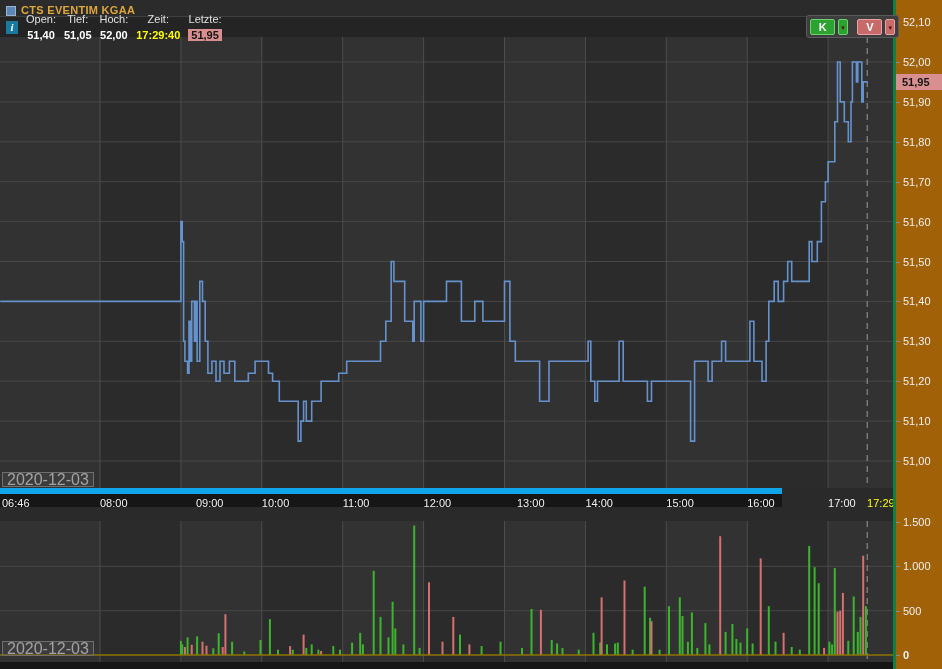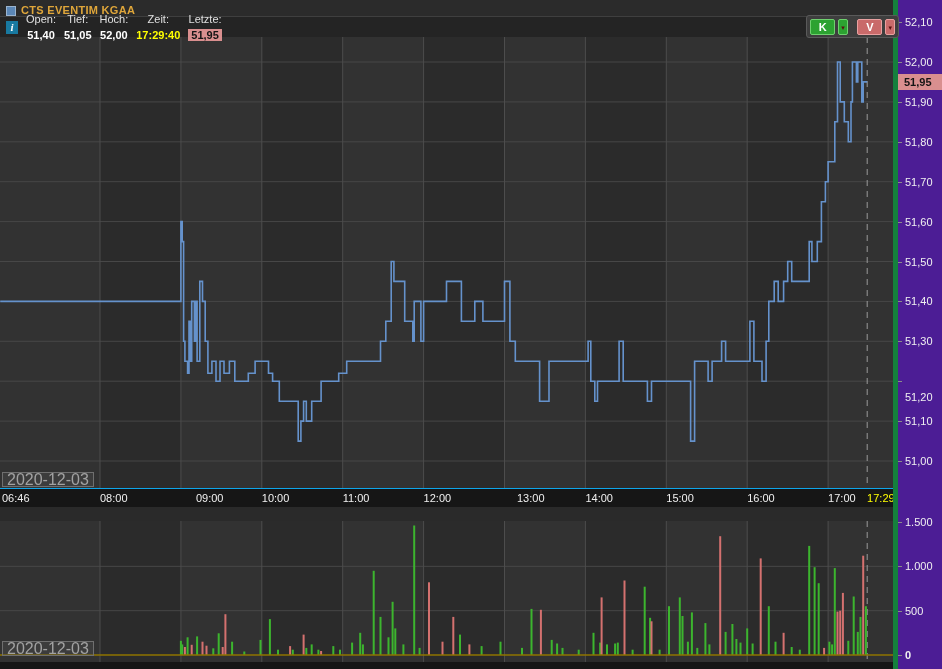--- a/index.html
+++ b/index.html
@@ -26,41 +26,41 @@
     font-family:"Liberation Serif", serif; font-style:italic; font-weight:bold;
     font-size:11px; text-align:center; line-height:13px;
   }
   .info-item{ display:flex; align-items:center; gap:4px; margin-right:8px; white-space:nowrap;flex-direction:column; }
   .info-item .lbl{ color:#e0e0e0; }
   .info-item .val{ color:#ffffff; font-weight:bold; }
   .info-item .val.yellow{ color:#ffff00; }
   .info-item .val.pink{ background:#d98f8f; color:#141414; padding:0 3px; }
   .chart-plot{ position:absolute; left:0; top:37px; width:893px; height:451px; }
   .xaxis-strip{
-    position:absolute; left:0; top:488px; width:893px; height:19px;
-    background:#161616; border-top:1px solid #0ea5e9;text-align:center;
+    position:absolute; left:0; top:488px; width:782px; height:19px;
+    background:#161616; border-top:6px solid #0ea5e9;text-align:center;
   }
   .x-label{ position:absolute; top:3px; font-size:11px; color:#f0f0f0; white-space:nowrap; }
   .x-label.time-now{ color:#ffff00; width:40px; overflow:hidden; }
   .vol-header{
     position:absolute; left:0; top:507px; width:893px; height:14px;
     background:#2f2f2f; border-top:1px solid #454545;
     display:flex; align-items:center; gap:5px; padding-left:2px; font-size:11px;
   }
   .vol-legend-label{ color:#e0b020; }
   .trend-legend-label{ color:#d8d8d8; }
   .diamond{
     width:7px; height:7px; background:#7a5c10; border:2px solid #d8a818;
     transform:rotate(45deg); margin-left:8px; margin-right:3px;
   }
   .vol-plot{ position:absolute; left:0; top:521px; width:893px; height:141px; }
   .bottom-strip{ position:absolute; left:0; top:662px; width:893px; height:7px; background:#161616; }
   .right-axis{
     position:absolute; left:893px; top:0; width:49px; height:669px;
-    background:#4c1d95; border-left:5px solid #15803d;
+    background:#a16207; border-left:3px solid #15803d;
   }
   .axis-label{ position:absolute; left:7px; font-size:11px; color:#f0f0f0; height:14px; line-height:14px; }
   .axis-label.bold{ font-weight:bold; }
   .axis-tick{ position:absolute; left:0; width:4px; height:1px; background:#8a8a8a; }
   .price-tag{
     position:absolute; left:0; width:49px; height:16px; background:#d98f8f;
     color:#141414; font-size:11px; font-weight:bold; line-height:16px; padding-left:6px;
   }
   .btn-panel{
     position:absolute; left:806px; top:15px; width:93px; height:23px;
@@ -322,21 +322,21 @@
       <div class="axis-label" style="top: 175px;">51,70</div>
       <div class="axis-tick" style="top: 222px;"></div>
       <div class="axis-label" style="top: 215px;">51,60</div>
       <div class="axis-tick" style="top: 262px;"></div>
       <div class="axis-label" style="top: 255px; text-align: center;">51,50</div>
       <div class="axis-tick" style="top: 301px;"></div>
       <div class="axis-label" style="top: 294px;">51,40</div>
       <div class="axis-tick" style="top: 341px;"></div>
       <div class="axis-label" style="top: 334px;">51,30</div>
       <div class="axis-tick" style="top: 381px;"></div>
-      <div class="axis-label" style="top: 390px;">51,20</div>
+      <div class="axis-label" style="top: 374px;">51,20</div>
       <div class="axis-tick" style="top: 421px;"></div>
       <div class="axis-label" style="top: 414px;">51,10</div>
       <div class="axis-tick" style="top: 461px;"></div>
       <div class="axis-label" style="top: 454px;">51,00</div>
       <div class="axis-tick" style="top: 522px;"></div>
       <div class="axis-label" style="top: 515px;">1.500</div>
       <div class="axis-tick" style="top: 566px;"></div>
       <div class="axis-label" style="top: 559px;">1.000</div>
       <div class="axis-tick" style="top: 611px;"></div>
       <div class="axis-label" style="top: 604px;">500</div>

